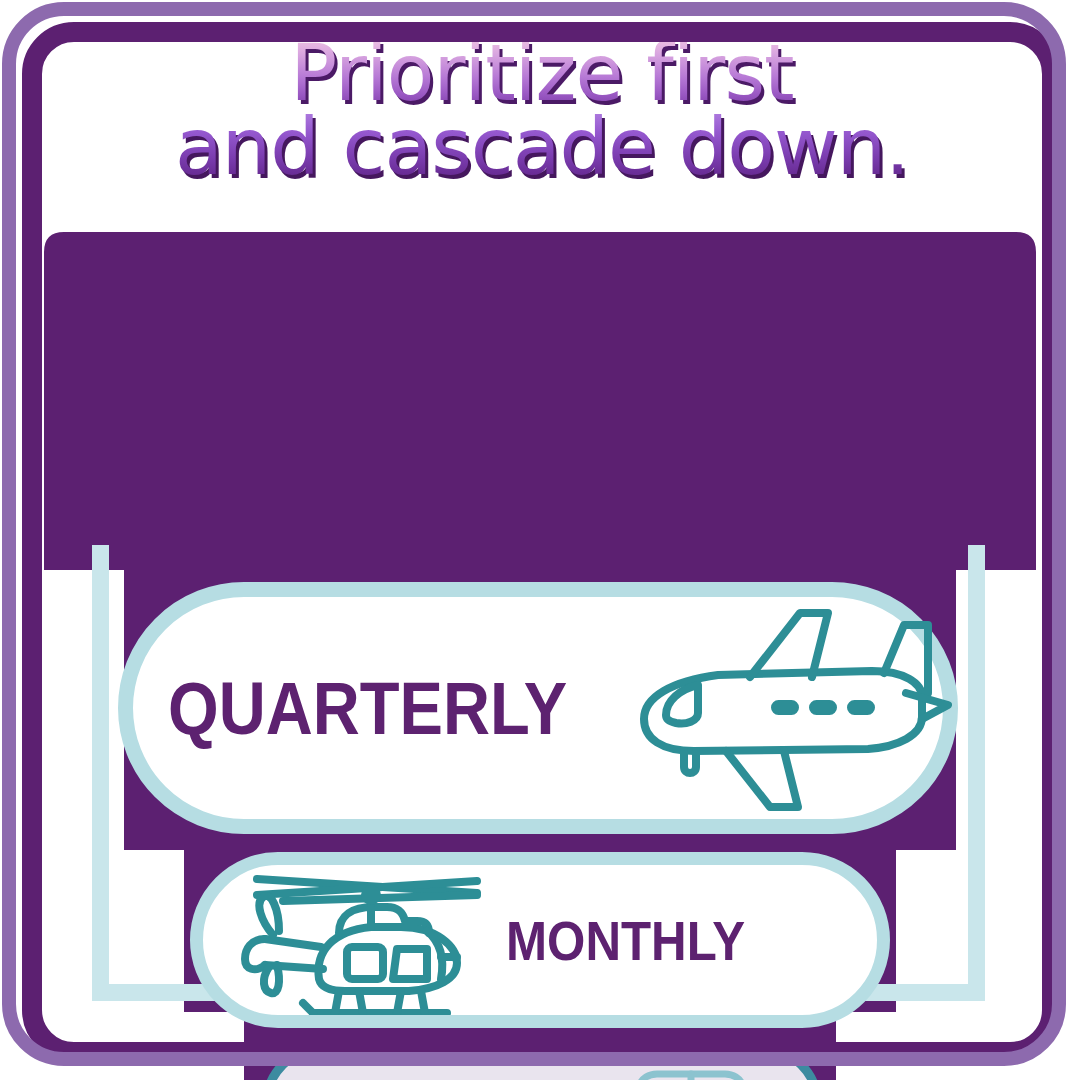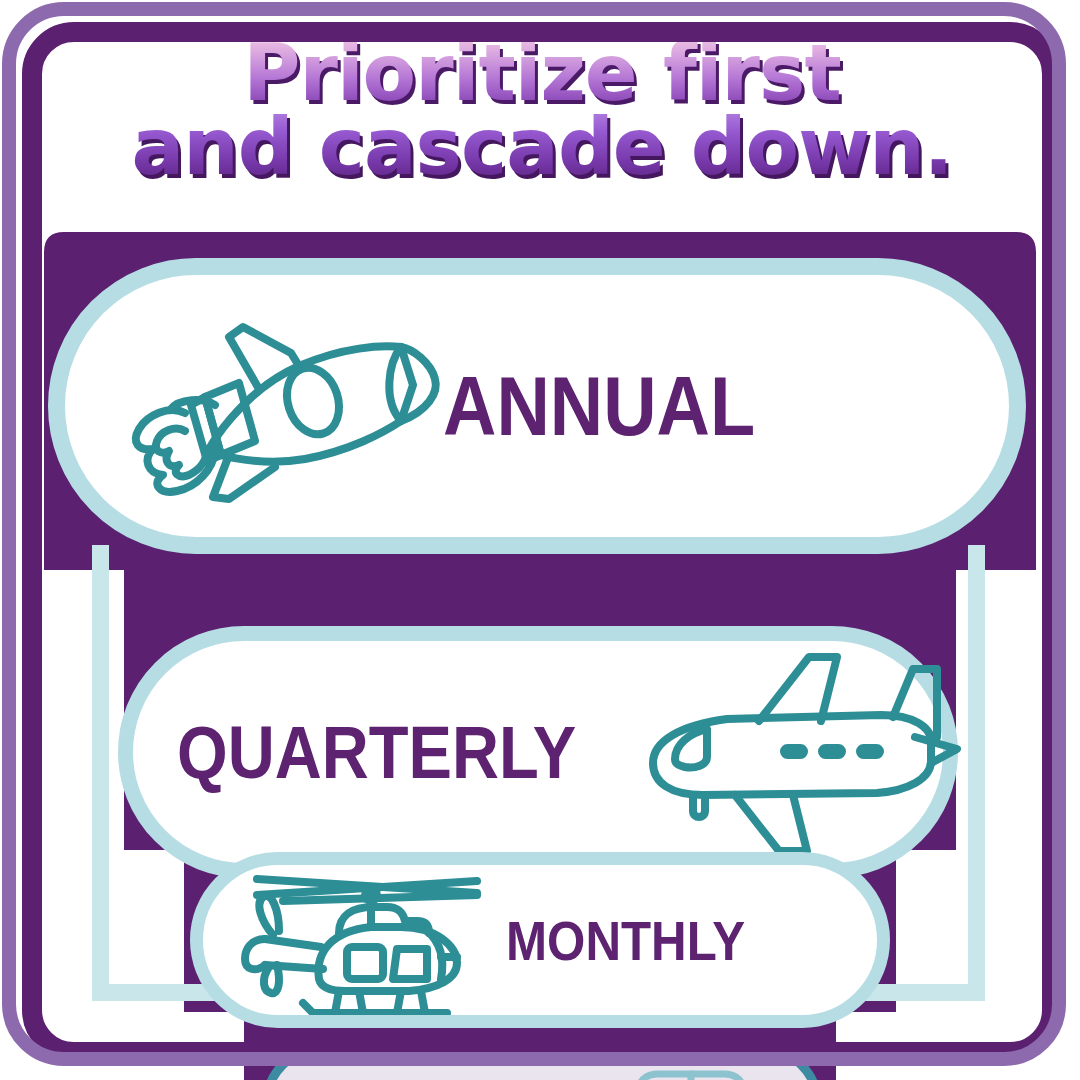--- a/index.html
+++ b/index.html
@@ -19,21 +19,21 @@
   }
   .frame-white{
     position:absolute;left:44px;top:44px;width:996px;height:996px;
     border-radius:34px;background:#ffffff;
   }
 
   
   .headline{
     position:absolute;left:44px;top:36px;width:996px;
     text-align:center;z-index:6;
-    font-weight:bold;font-size:78px;line-height:0.95;
+    font-weight:normal;font-size:78px;line-height:0.95;
     letter-spacing:-1px;
     font-family:"DejaVu Sans",sans-serif;
   }
   .headline .ln{display:block;white-space:nowrap;}
   .headline .fill{
     background:linear-gradient(180deg,#f0c6e2 0%,#dba8e0 22%,#b77ad6 55%,#9b59c4 78%,#7c3ca8 100%);
     -webkit-background-clip:text;background-clip:text;
     -webkit-text-fill-color:transparent;color:transparent;
     text-shadow:none;
     filter:drop-shadow(3px 4px 0px #4b1a66);
@@ -54,21 +54,21 @@
     background:#ffffff;display:flex;align-items:center;
   }
   .card.annual{
     left:48px;top:258px;width:978px;height:296px;
     border:17px solid #b6dde3;border-radius:150px;
     justify-content:flex-start;padding-left:48px;
   }
   .card.quarterly{
     left:118px;top:582px;width:840px;height:252px;
     border:15px solid #b6dde3;border-radius:128px;
-    justify-content:flex-start;padding-left:44px;margin-top:44px;
+    justify-content:center;padding-left:44px;
   }
   .card.monthly{
     left:190px;top:852px;width:700px;height:176px;
     border:13px solid #b6dde3;border-radius:90px;
     justify-content:center;padding-left:38px;
   }
   .card.weekly{
     left:262px;top:1044px;width:560px;height:150px;
     border:9px solid #3d8ba0;border-radius:60px;
     background:#e9e4ee;
@@ -118,46 +118,20 @@
     <path d="M44 252 Q44 232 64 232 L1016 232 Q1036 232 1036 252 L1036 570
              L956 570 L956 850 L896 850 L896 1012 L836 1012 L836 1080
              L244 1080 L244 1012 L184 1012 L184 850 L124 850 L124 570 L44 570 Z" fill="#5c2071"></path>
   </svg>
 
   <div class="rail left"></div>
   <div class="rail left-foot"></div>
   <div class="rail right"></div>
   <div class="rail right-foot"></div>
 
-  <div class="card annual">
-    <svg class="icon" width="330" height="210" viewBox="0 0 330 210">
-      <g class="teal">
-
-        <path d="M95 150 C95 150 125 92 186 65 C230 46 268 44 288 46 L300 84 L288 120 C270 132 236 150 192 158 C138 167 95 150 95 150 Z"></path>
-
-        <path d="M288 46 C300 48 318 62 322 78 C326 92 314 110 288 120"></path>
-        <path d="M288 46 C275 62 270 100 288 120"></path>
-
-        <ellipse cx="200" cy="100" rx="25" ry="34" transform="rotate(-18 200 100)"></ellipse>
-
-        <path d="M146 88 L116 36 L130 26 L178 52 L186 65"></path>
-
-        <path d="M116 154 L100 196 L116 198 L162 166"></path>
-
-        <path d="M92 96 L126 82 L142 140 L108 154 Z"></path>
-        <path d="M78 104 L92 96 L108 154 L94 160 Z"></path>
-
-        <path d="M72 112 C56 104 34 114 26 128 C18 142 26 150 40 148 C30 158 34 172 50 174 C38 182 46 194 64 190 C84 186 100 168 102 150"></path>
-        <path d="M72 130 C62 124 48 130 44 140 C40 150 48 154 56 150 C50 160 56 168 66 164 C58 172 66 178 76 174 C88 168 94 158 94 148"></path>
-        <path d="M102 104 C90 96 66 98 58 108"></path>
-      </g>
-    </svg>
-    <span class="label annual">ANNUAL</span>
-    <span class="spacer"></span>
-  </div>
 
   <div class="card quarterly">
     <span class="label quarterly">QUARTERLY</span>
     <span class="spacer"></span>
     <svg class="icon" width="330" height="215" viewBox="0 0 330 215">
       <g class="teal">
 
         <path d="M22 118 C22 96 50 80 96 74 L250 70 C282 70 300 82 300 96 L300 116
                  C300 134 276 146 246 148 L72 150 C40 150 22 138 22 118 Z"></path>
 

